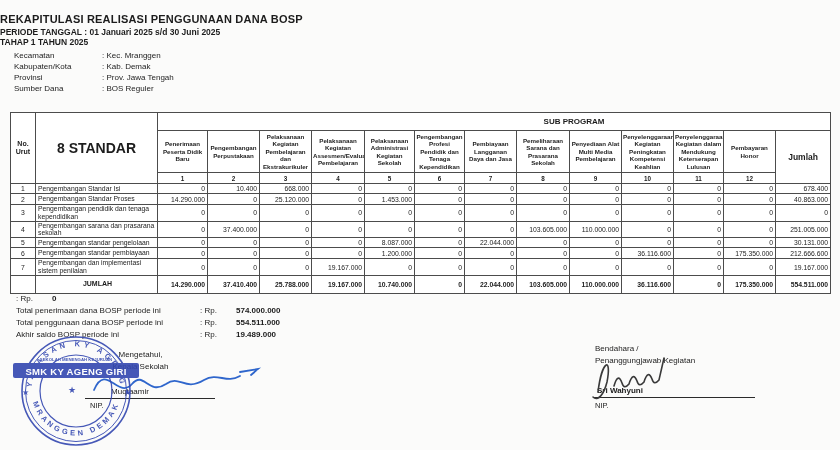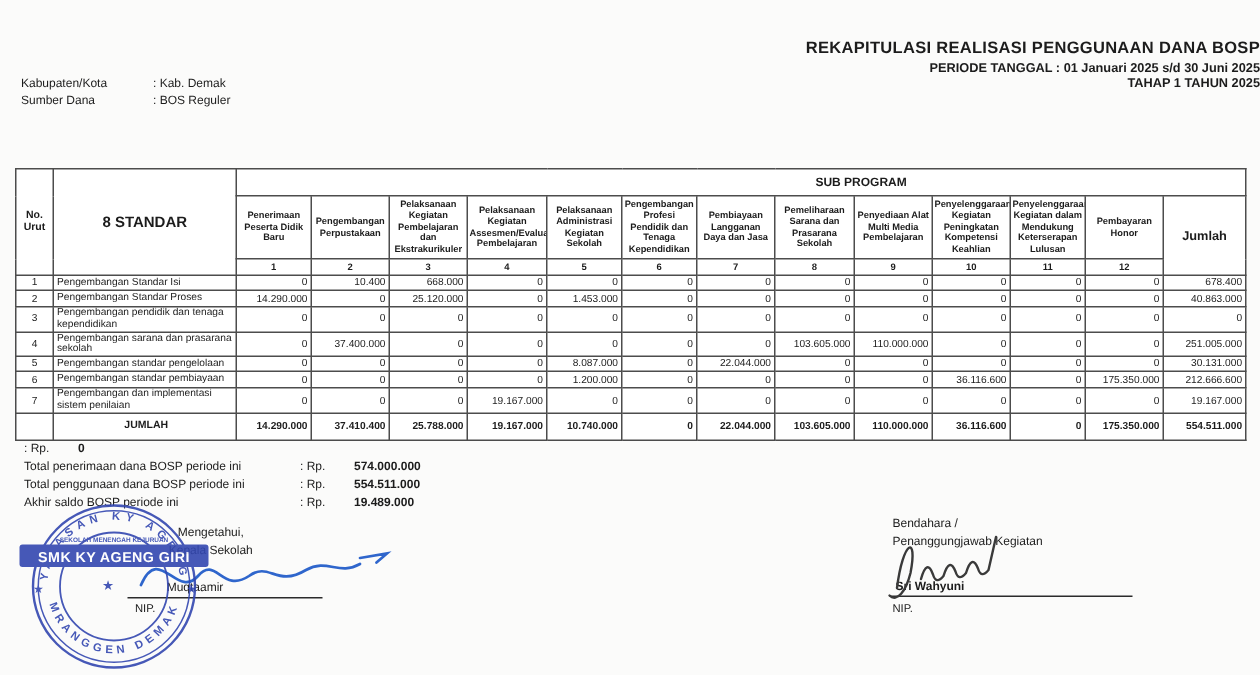--- a/index.html
+++ b/index.html
@@ -1,30 +1,30 @@
 <!DOCTYPE html>
 <html><head>
 <meta charset="utf-8">
 <style>
   *{box-sizing:border-box;margin:0;padding:0}
   html,body{width:840px;height:450px}
   body{font-family:"Liberation Sans",sans-serif;background:#fbfbfa;color:#1c1c1c;position:relative;overflow:hidden}
-  .title{position:absolute;top:26px;left:0;width:100%;text-align:right;line-height:1.25}
+  .title{position:absolute;top:13px;left:0;width:100%;text-align:left;line-height:1.25}
   .t1{font-size:11px;font-weight:bold;letter-spacing:.2px}
   .t2,.t3{font-size:8.5px;font-weight:bold}
   .info{position:absolute;left:14px;top:51px;font-size:8px}
   .info-row{height:11px;display:flex}
   .info-row .lbl{width:88px}
   .info-row .val::before{content:": "}
   table{position:absolute;left:10px;top:112px;width:820px;border-collapse:collapse;table-layout:fixed;background:#fff}
   th,td{border:1px solid #4c4c4c;overflow:hidden;vertical-align:middle}
   thead th{font-weight:bold;text-align:center}
   .subprog-h{font-size:8px;padding-left:160px}
   .no-h{font-size:7px;line-height:1.1}
-  .std-h{font-size:10px}
+  .std-h{font-size:14px}
   .colname{font-size:6.2px;line-height:1.2;padding:1px;font-weight:bold}
   .jumlah-h{font-size:8.5px}
   .colnum{font-size:6.3px;font-weight:bold}
   tbody td{font-size:6.8px}
   td.num{text-align:right;padding-right:2px}
   td.rowlabel{padding-left:2px;line-height:1.15}
   td.no-cell{text-align:center}
   tr.total td{font-weight:bold}
   tr.total td.rowlabel{text-align:center;font-size:7px}
   .summary{position:absolute;left:16px;top:294px;font-size:8px}
@@ -48,22 +48,30 @@
 <body>
 
 <div class="title">
   <div class="t1">REKAPITULASI REALISASI PENGGUNAAN DANA BOSP</div>
   <div class="t2">PERIODE TANGGAL : 01 Januari 2025 s/d 30 Juni 2025</div>
   <div class="t3">TAHAP 1 TAHUN 2025</div>
 </div>
 
 <div class="info" id="info-block">
     <div class="info-row">
+      <span class="lbl">Kecamatan</span>
+      <span class="val">Kec. Mranggen</span>
+    </div>
+    <div class="info-row">
       <span class="lbl">Kabupaten/Kota</span>
       <span class="val">Kab. Demak</span>
+    </div>
+    <div class="info-row">
+      <span class="lbl">Provinsi</span>
+      <span class="val">Prov. Jawa Tengah</span>
     </div>
     <div class="info-row">
       <span class="lbl">Sumber Dana</span>
       <span class="val">BOS Reguler</span>
     </div>
   </div>
 
 <table>
   <colgroup>
     <col style="width:25px">

